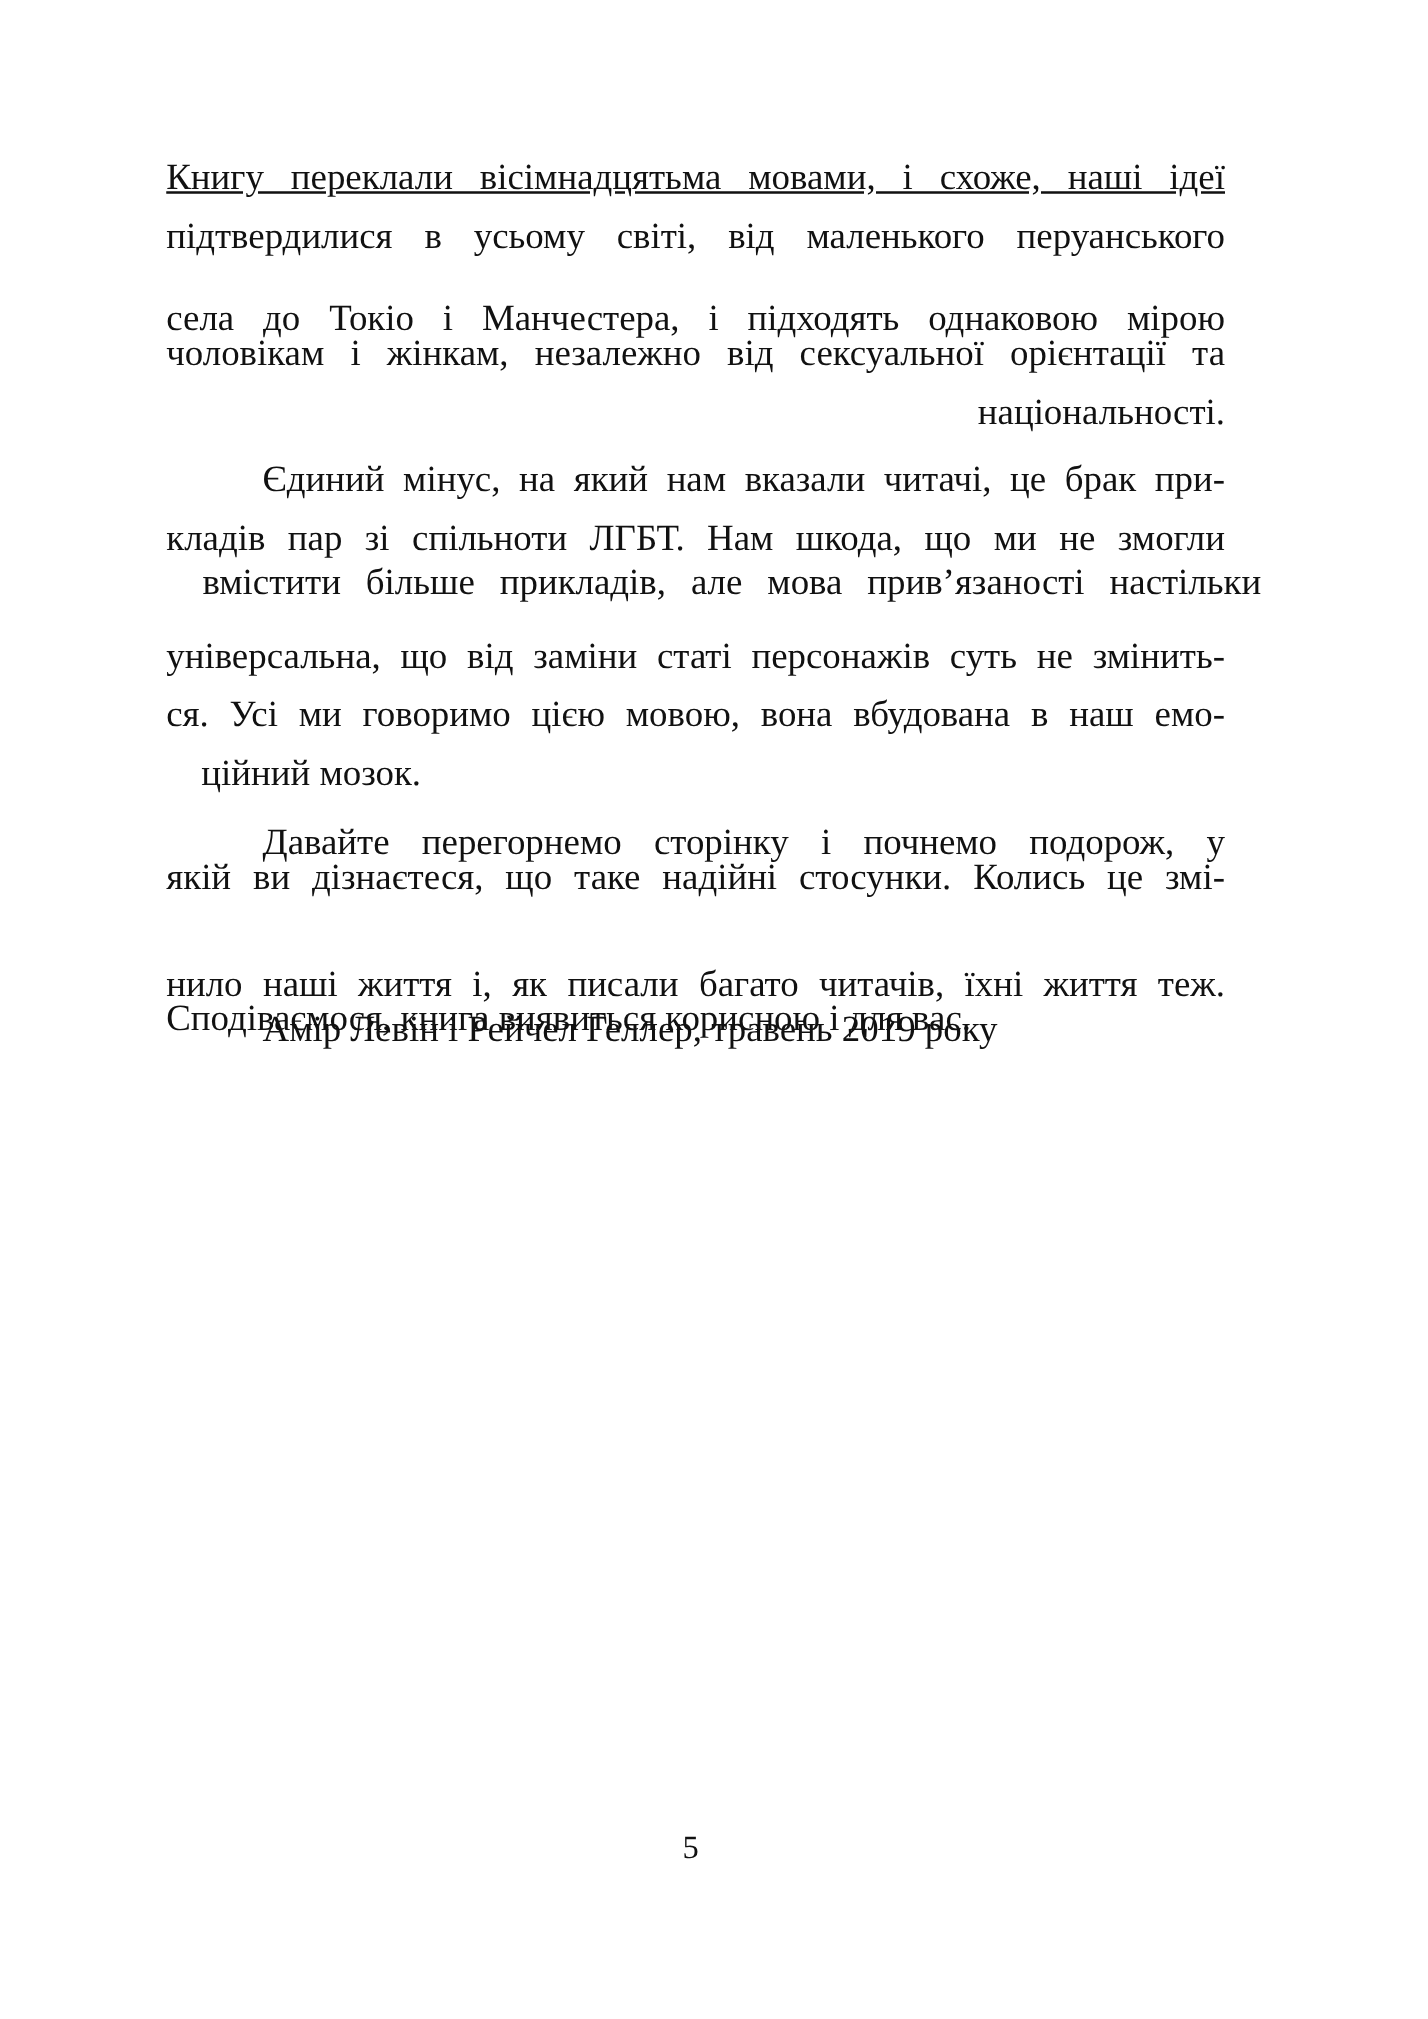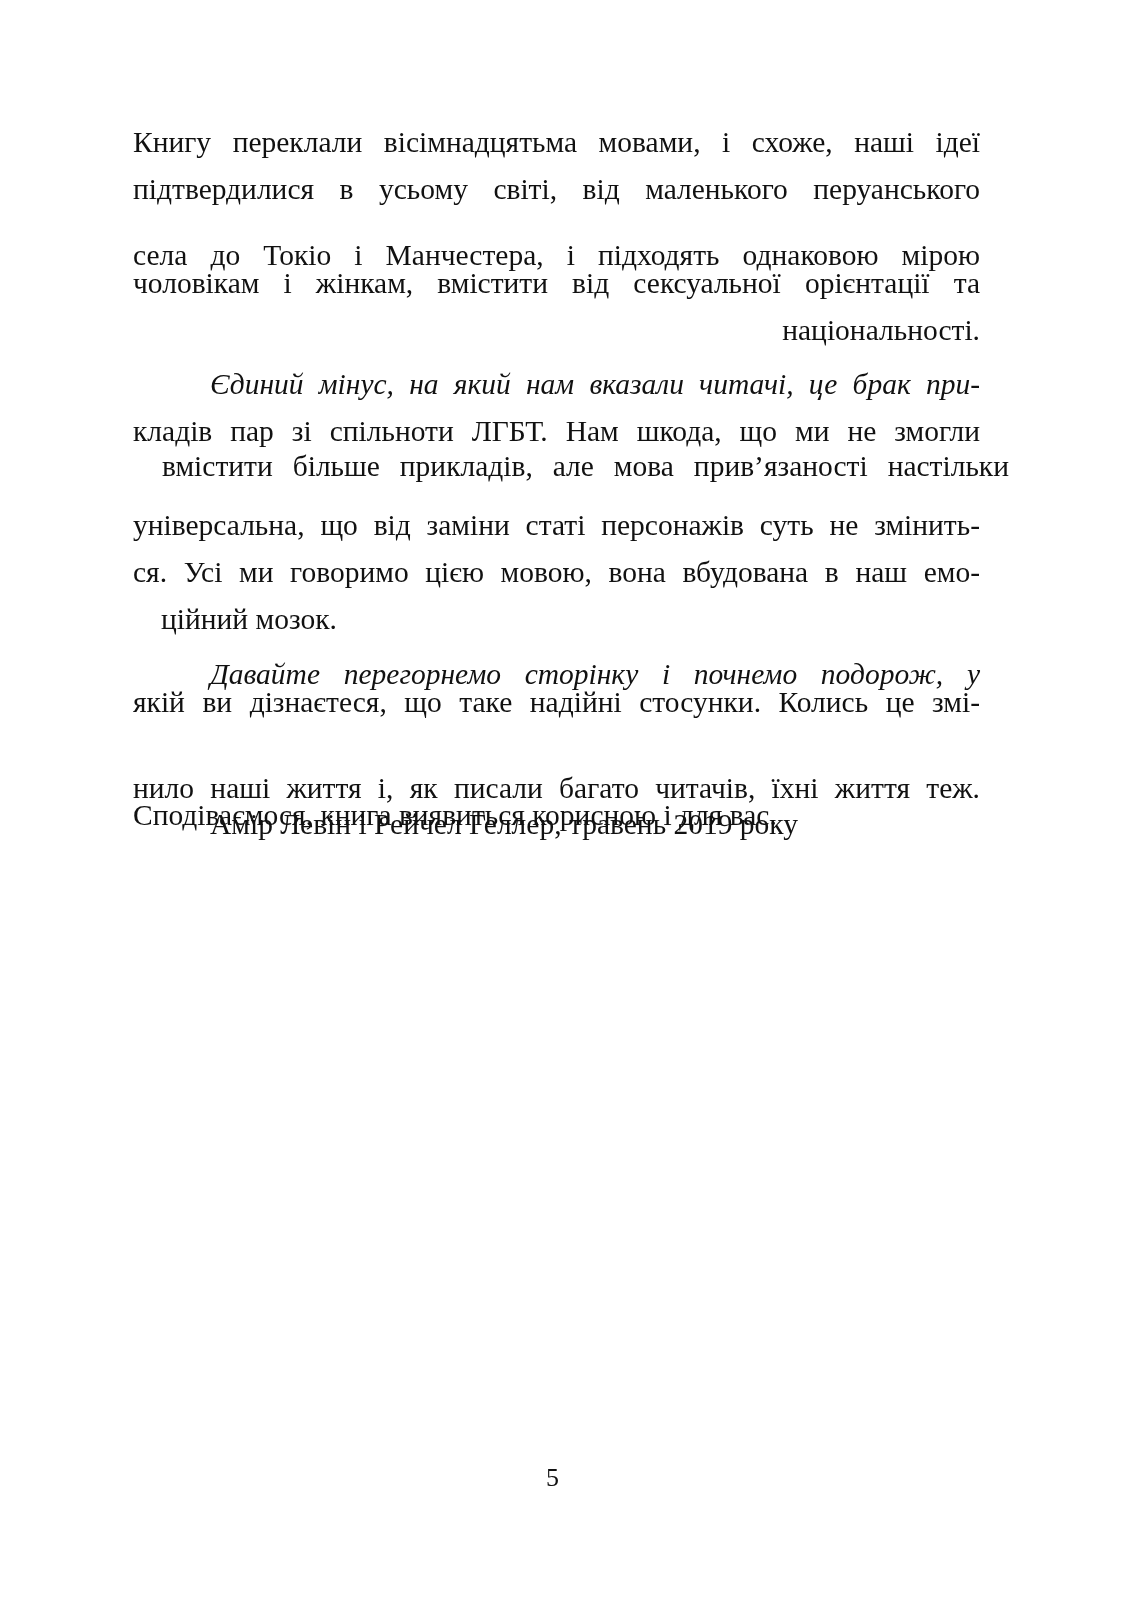--- a/index.html
+++ b/index.html
@@ -3,35 +3,35 @@
 <meta charset="utf-8">
 <style>
   html, body { margin: 0; padding: 0; background: #ffffff; }
   body { width: 1142px; height: 1615px; position: relative; overflow: hidden;
          font-family: "Liberation Serif", "DejaVu Serif", serif; color: #111; }
   .page { position: absolute; left: 0; top: 0; width: 1142px; height: 1615px; }
   .text-block { position: absolute; left: 133px; width: 847px; }
   .line { position: absolute; left: 0; width: 847px; font-size: 29.5px; line-height: 40px;
           white-space: nowrap; transform-origin: left top; }
   .justify { text-align: justify; text-align-last: justify; }
-  .indent { padding-left: 77px; box-sizing: border-box; font-style: italic; }
+  .indent { padding-left: 77px; box-sizing: border-box; }
   .signature { position: absolute; left: 210px; top: 808px; font-size: 29.5px; 
                white-space: nowrap; }
   .page-number { position: absolute; left: 546px; top: 1463px; font-size: 26px; }
 </style>
 </head>
 <body>
 
 <div class="page">
   <div class="text-block" style="top:122px;">
 
-    <div class="line justify" style="top:0px;">Книгу переклали вісімнадцятьма мовами, і схоже, наші ідеї</div>
+    <div class="line justify" style="top:0px;text-decoration:underline;">Книгу переклали вісімнадцятьма мовами, і схоже, наші ідеї</div>
     <div class="line justify" style="top:47px;">підтвердилися в усьому світі, від маленького перуанського</div>
     <div class="line justify" style="top:94px;margin-top:19px;">села до Токіо і Манчестера, і підходять однаковою мірою</div>
-    <div class="line justify" style="top:141px;">чоловікам і жінкам, вмістити від сексуальної орієнтації та</div>
+    <div class="line justify" style="top:141px;">чоловікам і жінкам, незалежно від сексуальної орієнтації та</div>
     <div class="line" style="top:188px;text-align:right;">національності.</div>
 
     <div class="line justify indent" style="top:242px;">Єдиний мінус, на який нам вказали читачі, це брак при-</div>
     <div class="line justify" style="top:289px;">кладів пар зі спільноти ЛГБТ. Нам шкода, що ми не змогли</div>
     <div class="line justify" style="top:324px;margin-left:29px;">вмістити більше прикладів, але мова прив’язаності настільки</div>
     <div class="line justify" style="top:383px;">універсальна, що від заміни статі персонажів суть не змінить-</div>
     <div class="line justify" style="top:430px;">ся. Усі ми говоримо цією мовою, вона вбудована в наш емо-</div>
     <div class="line" style="top:477px;margin-left:28px;">ційний мозок.</div>
 
     <div class="line justify indent" style="top:532px;">Давайте перегорнемо сторінку і почнемо подорож, у</div>

